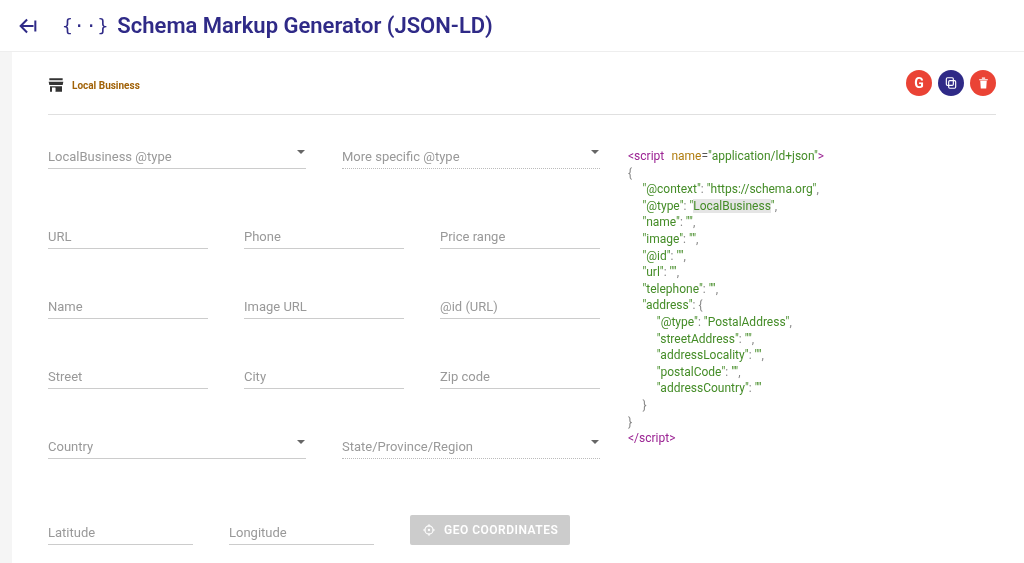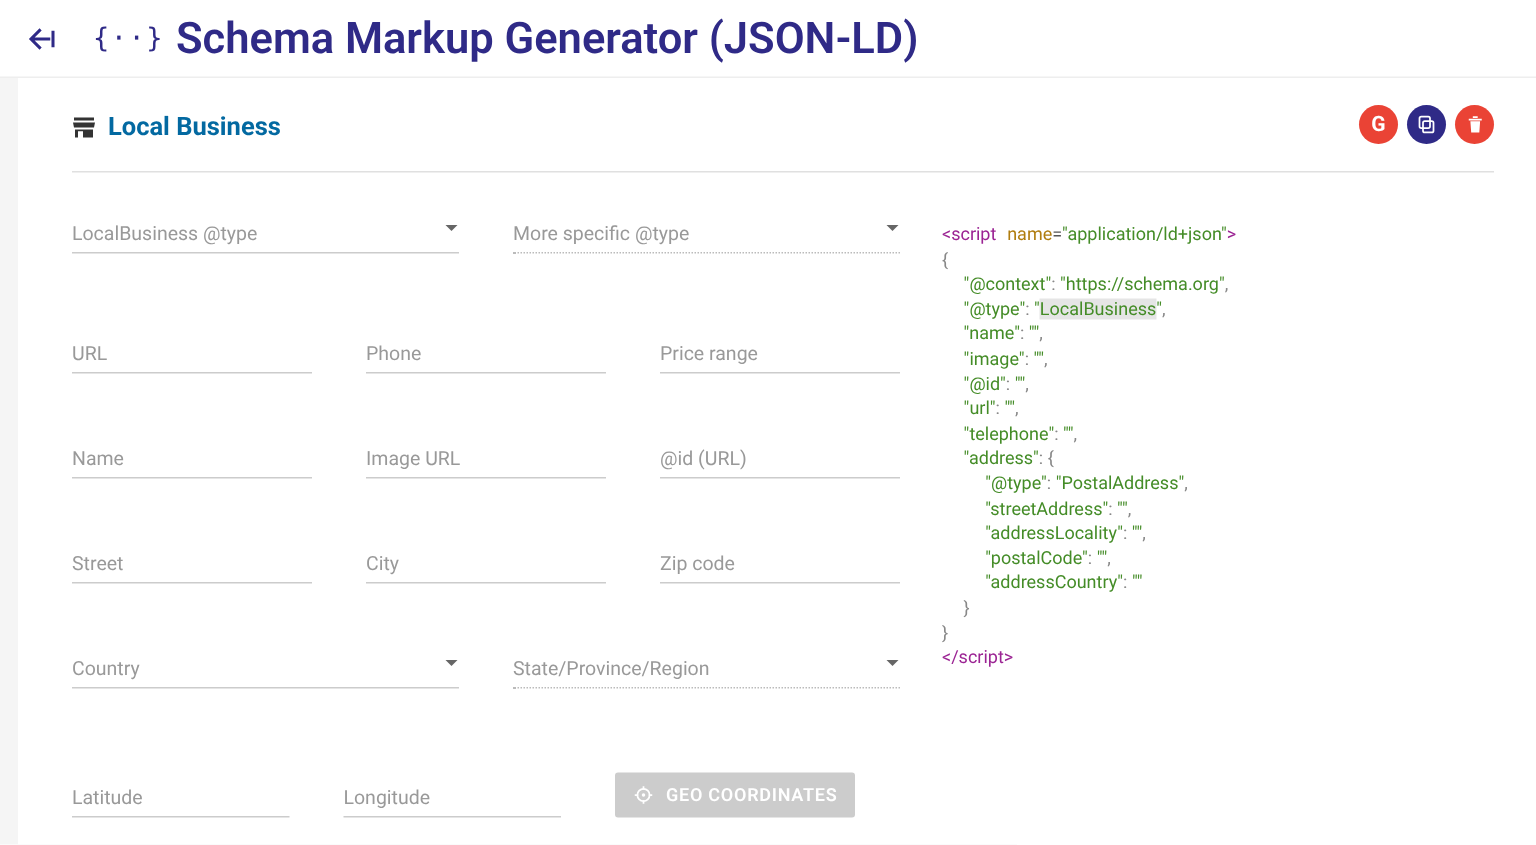--- a/index.html
+++ b/index.html
@@ -1,25 +1,25 @@
 <!DOCTYPE html>
 <html><head>
 <meta charset="utf-8">
 <style>
 * { margin: 0; padding: 0; box-sizing: border-box; font-family: -apple-system, BlinkMacSystemFont, "Segoe UI", Roboto, Arial, sans-serif; }
 body { width: 1024px; height: 563px; background: #f5f5f5; overflow: hidden; }
 .topbar { background: #fff; height: 52px; display: flex; align-items: center; padding: 0 14px; border-bottom: 1px solid #eee; }
 .back-btn { width: 28px; height: 28px; display: flex; align-items: center; justify-content: center; margin-right: 20px; cursor: pointer; }
 .logo-icon { color: #2f2a87; font-family: monospace; font-size: 18px; margin-right: 8px; letter-spacing: 1px; }
-.title { color: #2f2a87; font-size: 29px; font-weight: 600; }
+.title { color: #2f2a87; font-size: 22px; font-weight: 600; }
 .content { background: #fff; margin: 0 0 0 12px; padding: 20px 28px 0 36px; height: calc(100% - 52px); }
 .section-head { display: flex; align-items: center; justify-content: space-between; margin-bottom: 6px; }
 .section-left { display: flex; align-items: center; gap: 8px; }
 .store-icon { width: 16px; height: 14px; }
-.section-title { font-weight: 700; font-size: 17px; color: #0369a1; }
+.section-title { font-weight: 700; font-size: 10px; color: #a16207; }
 .action-icons { display: flex; gap: 6px; position: relative; top: -2px; }
 .circ { width: 26px; height: 26px; border-radius: 50%; display: flex; align-items: center; justify-content: center; cursor: pointer; }
 .circ.g { background: #ea4335; color: #fff; font-weight: 700; font-size: 14px; }
 .circ.c { background: #2f2a87; }
 .circ.d { background: #ea4335; }
 .divider { border: none; border-top: 1px solid #e0e0e0; margin: 16px 0 30px 0; }
 .main-grid { display: flex; gap: 28px; }
 .form-side { flex: 0 0 550px; }
 .code-side { flex: 1; padding-top: 4px; }
 .row { display: flex; gap: 36px; margin-bottom: 46px; }

